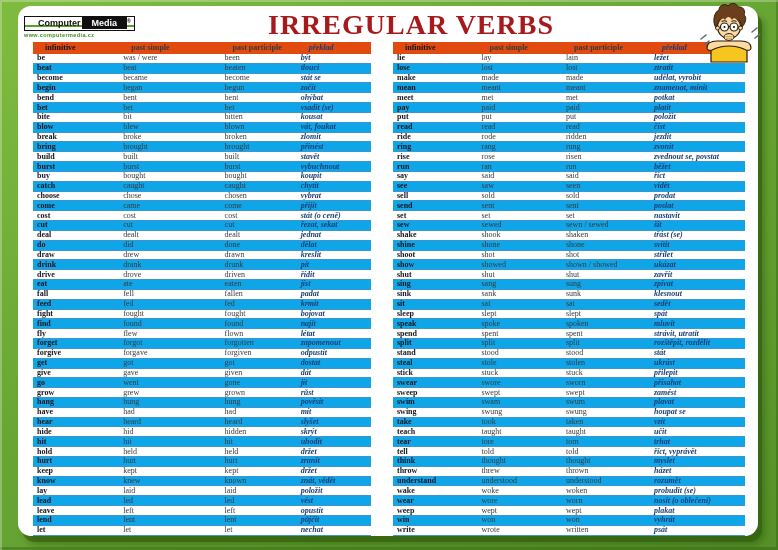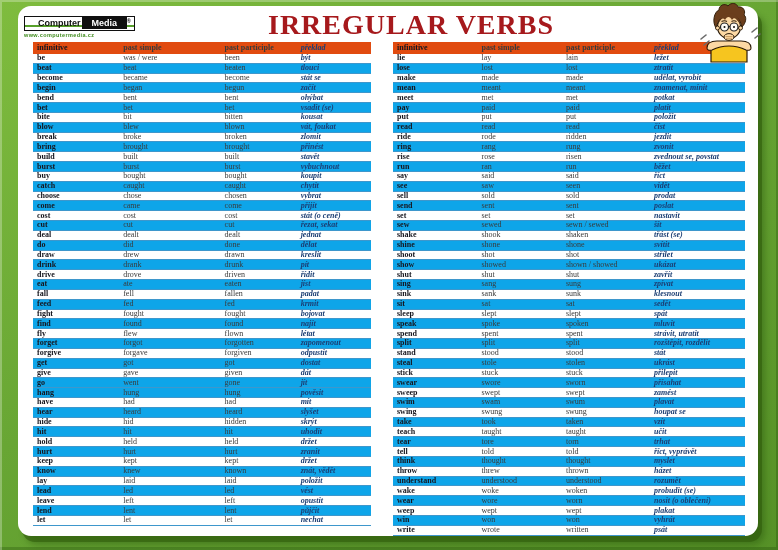--- a/index.html
+++ b/index.html
@@ -42,21 +42,21 @@
   
   .verb-table{position:absolute;top:36px;}
   .t-left{left:15px;width:338px;}
   .t-right{left:375px;width:352px;}
   .thead{
     display:grid;height:12px;background:#e14b10;align-items:center;
     font-size:8.5px;font-weight:bold;color:#2a2a55;
   }
   .t-left .thead, .t-left .row{grid-template-columns:25.5% 30% 22.5% 22%;}
   .t-right .thead, .t-right .row{grid-template-columns:24% 24% 25% 27%;}
-  .thead .cell{padding-left:4px;white-space:nowrap;overflow:hidden;}
+  .thead .cell{padding-left:12px;white-space:nowrap;overflow:hidden;}
   .thead .c3{color:#ffffff;font-style:italic;}
   .tbody{}
   .row{
     display:grid;height:calc(482px/49);box-sizing:border-box;
     border-bottom:1px solid #3e97cc;align-items:center;background:#ffffff;
   }
   .row.blue{background:#0ea5e9;}
   .cell{
     font-size:8px;line-height:1;padding-left:4px;
     white-space:nowrap;overflow:hidden;color:#3a3a3a;
@@ -321,20 +321,26 @@
           <div class="cell c1">gave</div>
           <div class="cell c2">given</div>
           <div class="cell c3">dát</div>
         </div>
         <div class="row blue">
           <div class="cell c0">go</div>
           <div class="cell c1">went</div>
           <div class="cell c2">gone</div>
           <div class="cell c3">jít</div>
         </div>
+        <div class="row">
+          <div class="cell c0">grow</div>
+          <div class="cell c1">grew</div>
+          <div class="cell c2">grown</div>
+          <div class="cell c3">růst</div>
+        </div>
         <div class="row blue">
           <div class="cell c0">hang</div>
           <div class="cell c1">hung</div>
           <div class="cell c2">hung</div>
           <div class="cell c3">pověsit</div>
         </div>
         <div class="row">
           <div class="cell c0">have</div>
           <div class="cell c1">had</div>
           <div class="cell c2">had</div>

